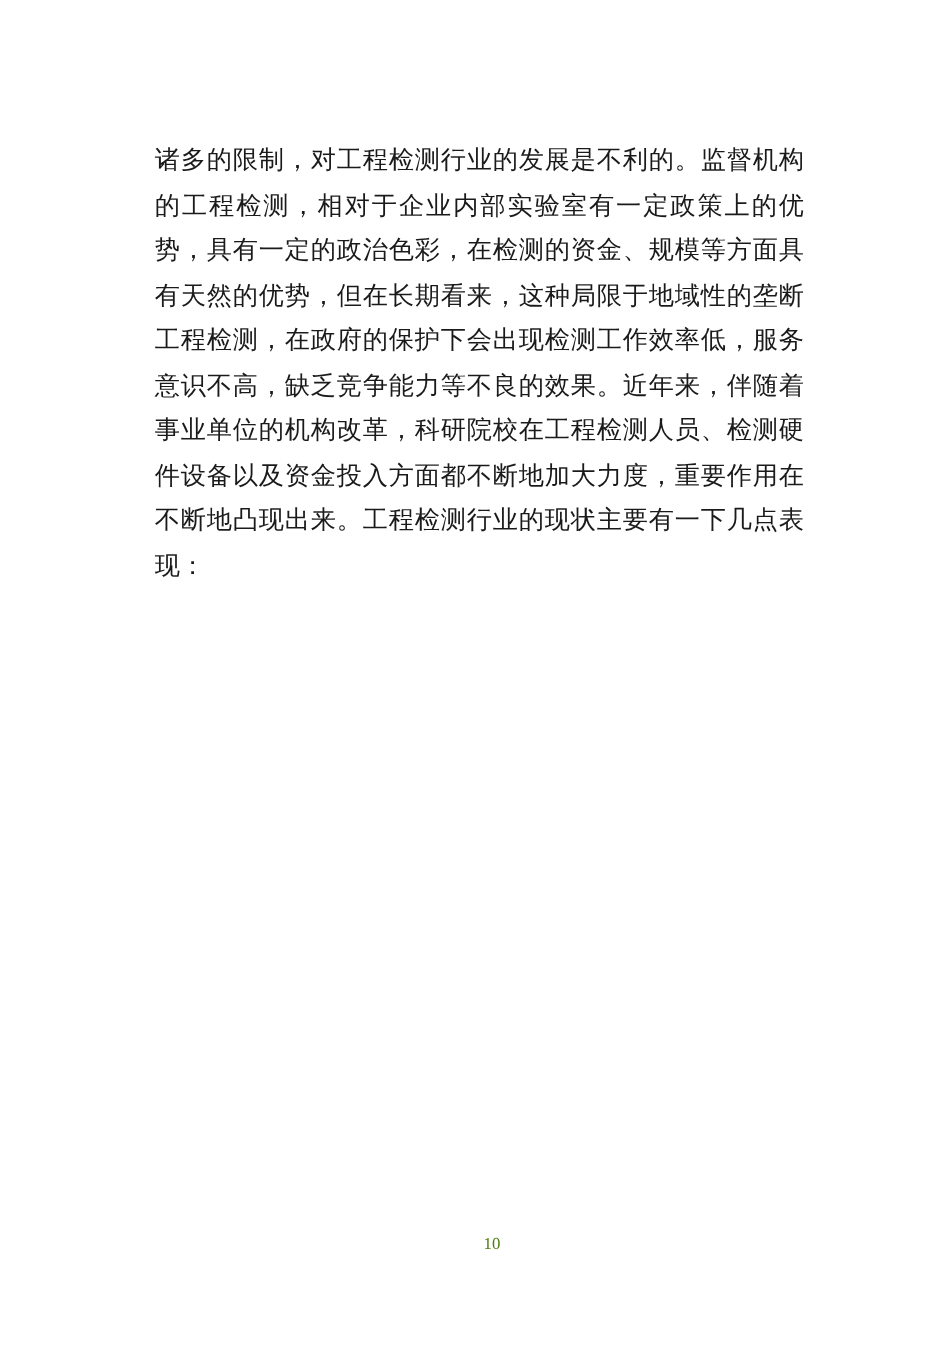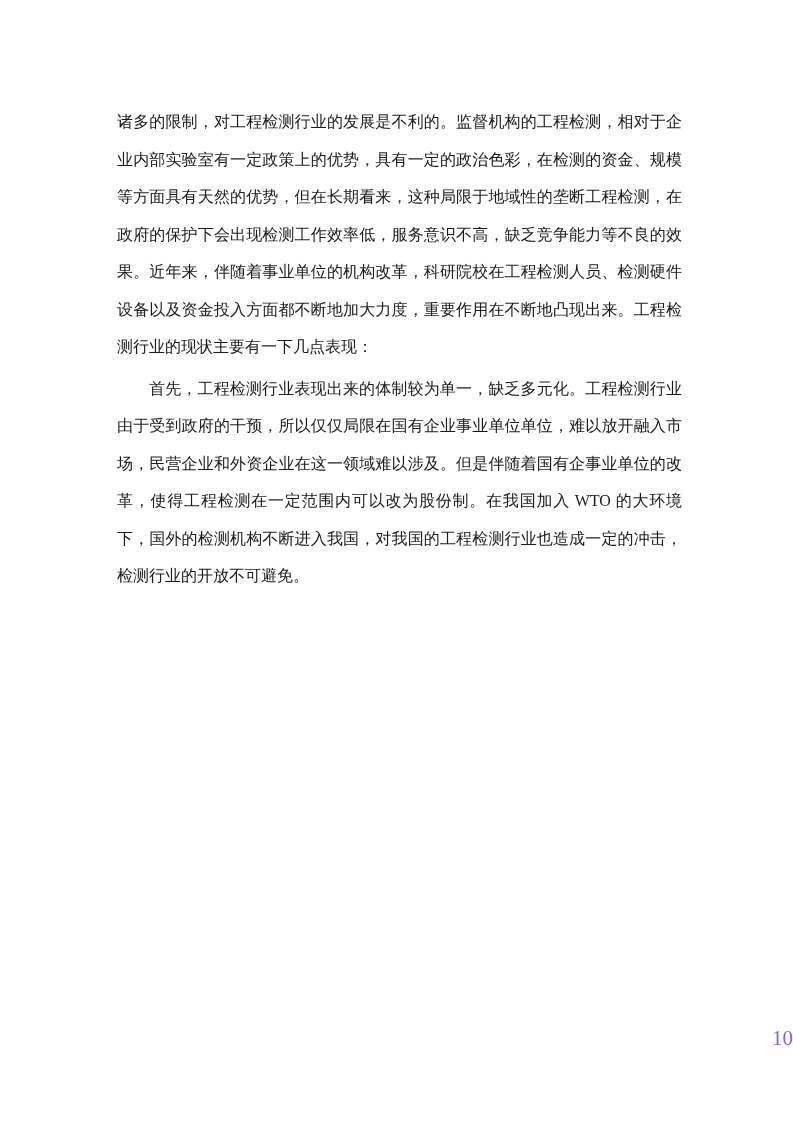--- a/index.html
+++ b/index.html
@@ -19,46 +19,45 @@
     background: #ffffff;
     overflow: hidden;
   }
   .content {
     position: absolute;
     left: 113px;
     top: 99px;
     width: 573px;
   }
   .para {
-    margin: 4px;
+    margin: 16px;
     padding: 0;
-    font-size: 16px;
+    font-size: 21px;
     line-height: 37.5px;
     color: #1a1a1a;
     text-align: justify;
     text-justify: inter-ideograph;
     word-break: normal;
     overflow-wrap: break-word;
   }
   .para.indent {
     text-indent: 2em;
   }
   .footer {
     position: absolute;
     top: 1026px;
     left: 27px;
     width: 766px;
-    text-align: right;
-    font-size: 21px;
+    text-align: center;
+    font-size: 14px;
     line-height: 24px;
-    color: #8b5cf6;
+    color: #4d7c0f;
   }
 </style>
 </head>
 <body>
 
 <div class="page">
   <div class="content">
     <p class="para">诸多的限制，对工程检测行业的发展是不利的。监督机构的工程检测，相对于企业内部实验室有一定政策上的优势，具有一定的政治色彩，在检测的资金、规模等方面具有天然的优势，但在长期看来，这种局限于地域性的垄断工程检测，在政府的保护下会出现检测工作效率低，服务意识不高，缺乏竞争能力等不良的效果。近年来，伴随着事业单位的机构改革，科研院校在工程检测人员、检测硬件设备以及资金投入方面都不断地加大力度，重要作用在不断地凸现出来。工程检测行业的现状主要有一下几点表现：</p>
-    <p class="para indent">首先，工程检测行业表现出来的体制较为单一，缺乏多元化。工程检测行业由于受到政府的干预，所以仅仅局限在国有企业事业单位单位，难以放开融入市场，民营企业和外资企业在这一领域难以涉及。但是伴随着国有企事业单位的改革，使得工程检测在一定范围内可以改为股份制。在我国加入 WTO 的大环境下，国外的检测机构不断进入我国，对我国的工程检测行业也造成一定的冲击，检测行业的开放不可避免。</p>
   </div>
   <div class="footer">10</div>
 </div>
 
 </body></html>

